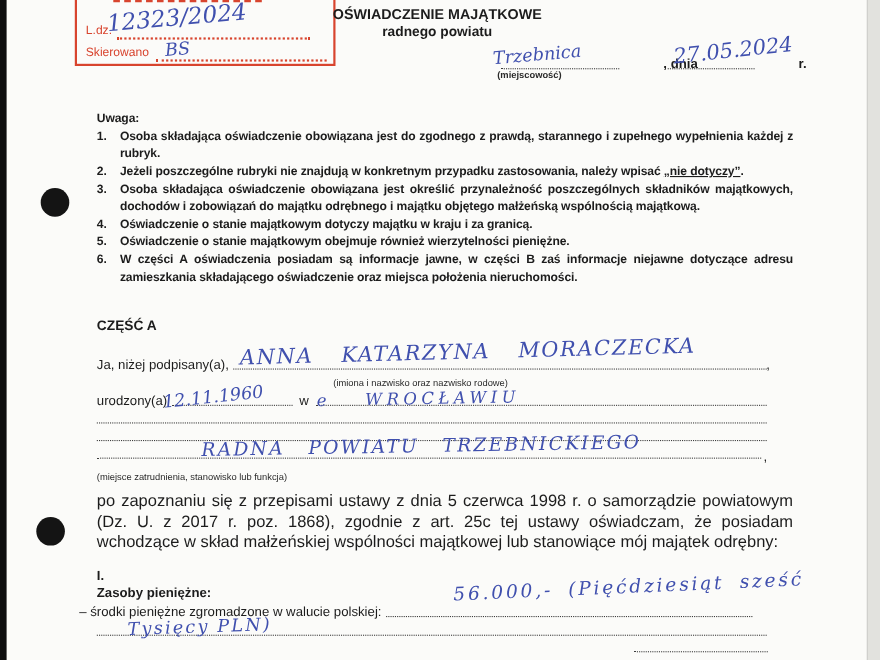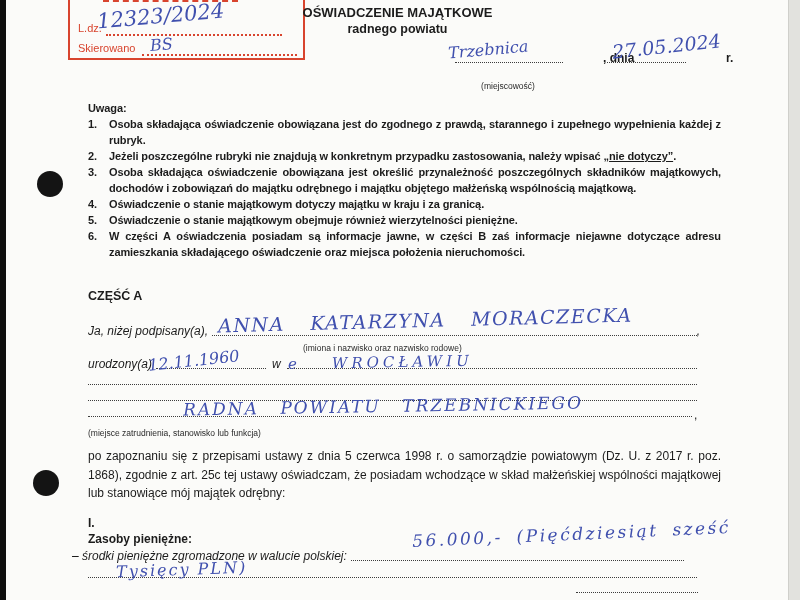--- a/index.html
+++ b/index.html
@@ -29,24 +29,24 @@
   .small-cap{font-size:8.5px;color:#2a2a2a;}
   .b{font-weight:bold;margin-left:36px;}
   
   .notes{left:88px;top:100px;width:633px;font-size:11px;line-height:16px;font-weight:700;letter-spacing:-0.1px;}
   .note-item{display:flex;}
   .note-num{flex:0 0 21px;}
   .note-text{flex:1;text-align:justify;}
   .u{text-decoration:underline;}
   
   .part-a{left:88px;top:289px;font-weight:bold;font-size:12.5px;}
-  .fieldrow{display:flex;align-items:flex-end;font-size:12px;font-style:italic;}
+  .fieldrow{display:flex;align-items:flex-end;font-size:12px;}
   .fieldrow .dots{align-self:flex-end;margin-bottom:2px;}
   .grow{flex:1;}
-  .legal{left:88px;top:447px;width:633px;font-size:12px;line-height:18.5px;text-align:justify;}
+  .legal{left:88px;top:447px;width:633px;font-size:15px;line-height:18.5px;text-align:justify;}
   .sec-b{font-weight:bold;font-size:12px;}
 </style>
 </head>
 <body>
 
 <div class="page">
 
   <div class="abs edge-left-black"></div>
   <div class="abs edge-left-gray"></div>
   <div class="abs edge-right-gray"></div>
@@ -65,21 +65,21 @@
 
   <div class="abs doc-subtitle">radnego powiatu</div>
   <div class="abs doc-title">OŚWIADCZENIE MAJĄTKOWE</div>
 
   <div class="abs dots" style="left:455px;top:62px;width:108px;"></div>
   <span class="abs b" style="left:567px;top:51px;font-size:12px;">, dnia</span>
   <div class="abs dots" style="left:607px;top:62px;width:79px;"></div>
   <span class="abs b" style="left:690px;top:51px;font-size:12px;">r.</span>
   <span class="abs hw" style="left:448px;top:40px;font-size:16px;transform:rotate(-5deg);">Trzebnica</span>
   <span class="abs hw" style="left:612px;top:35px;font-size:19px;transform:rotate(-6deg);">27.05.2024</span>
-  <div class="abs small-cap" style="left:452px;top:81px;width:112px;text-align:center;">(miejscowość)</div>
+  <div class="abs small-cap" style="left:452px;top:63px;width:112px;font-weight:bold;">(miejscowość)</div>
 
   <div class="abs notes">
     <div>Uwaga:</div>
     <div class="note-item">
       <span class="note-num">1.</span>
       <span class="note-text">Osoba składająca oświadczenie obowiązana jest do zgodnego z prawdą, starannego i zupełnego wypełnienia każdej z rubryk.</span>
     </div>
     <div class="note-item">
       <span class="note-num">2.</span>
       <span class="note-text"><span>Jeżeli poszczególne rubryki nie znajdują w konkretnym przypadku zastosowania, należy wpisać </span><span class="u">„nie dotyczy”</span><span>.</span></span>

